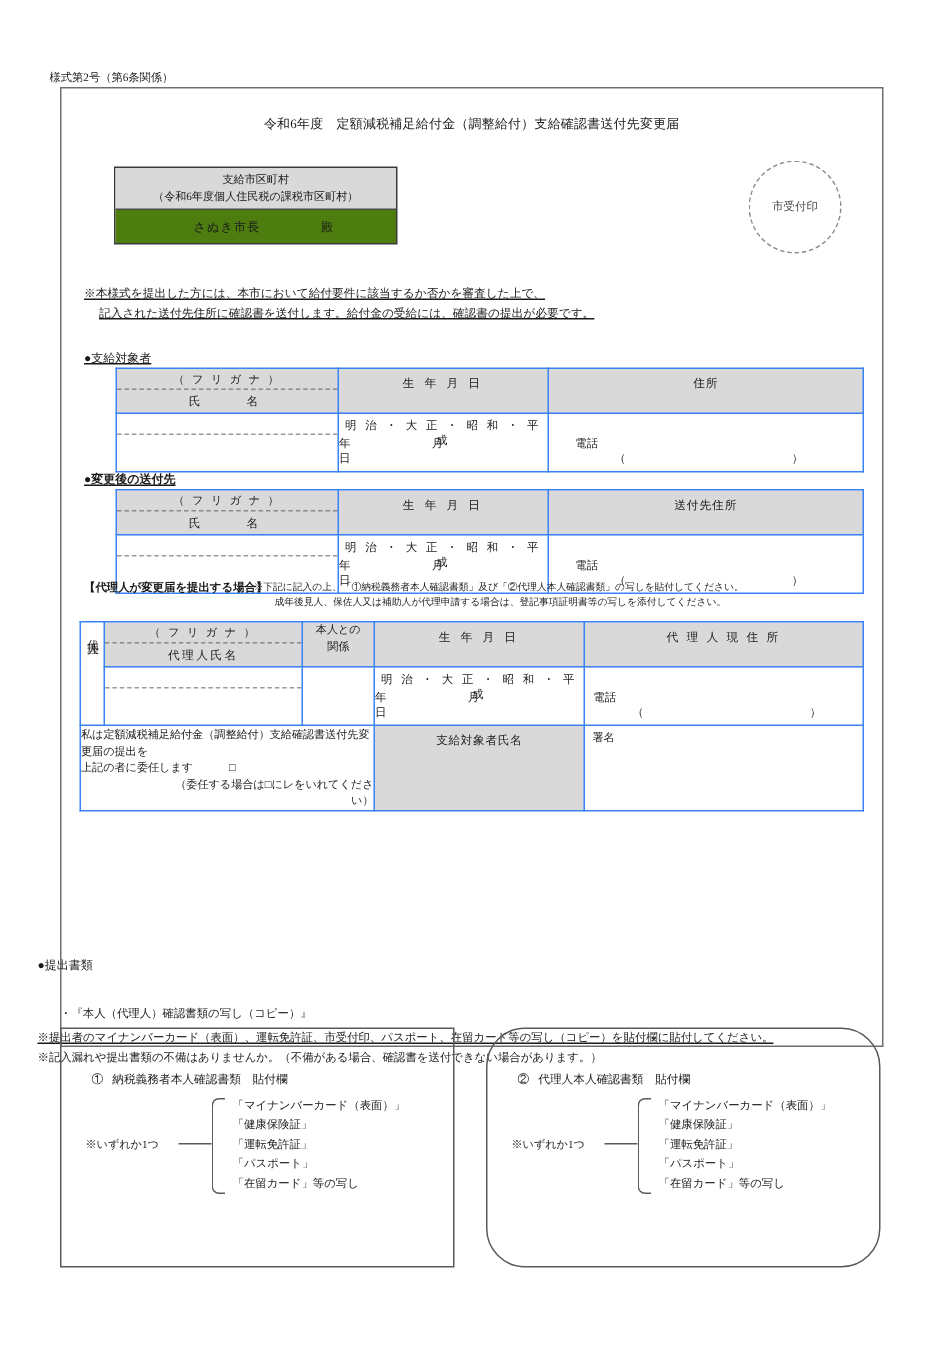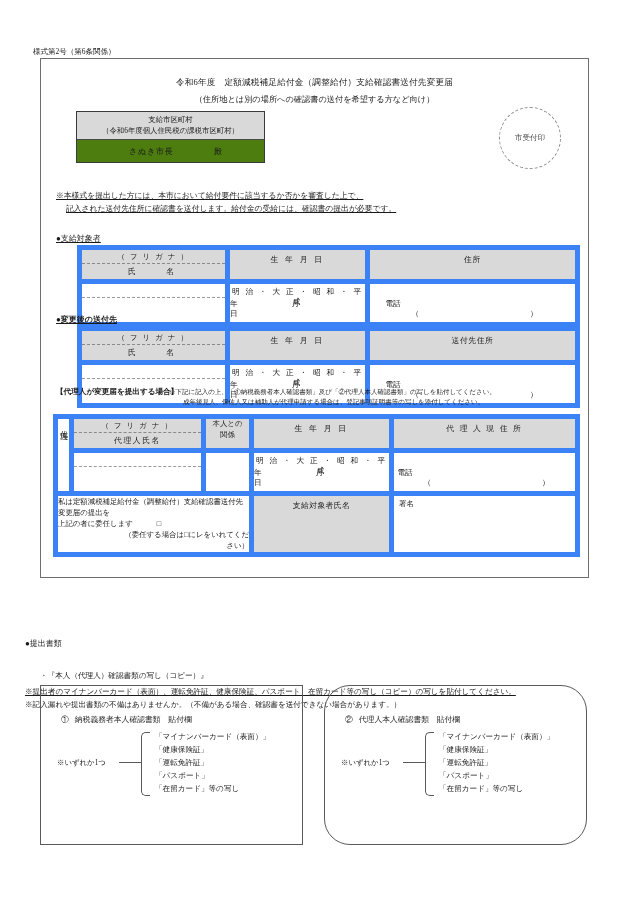--- a/index.html
+++ b/index.html
@@ -27,21 +27,21 @@
   
   #form-no {
     left: 33px; top: 47px;
     font-size: 7.5px;
   }
 
   
   #main-frame {
     position: absolute;
     left: 40px; top: 58px;
-    width: 549px; height: 520px;
+    width: 549px; height: 640px;
     border: 1px solid #6e6e6e;
     box-sizing: border-box;
   }
 
   
   #title-block {
     position: absolute;
     left: 0; top: 18px;
     width: 100%;
     text-align: center;
@@ -114,21 +114,21 @@
   }
 
   
   table.grid {
     position: absolute;
     border-collapse: collapse;
     table-layout: fixed;
     font-size: 7.6px;
   }
   table.grid td {
-    border: 5px solid #3b82f6;
+    border: 1px solid #3b82f6;
     padding: 0;
     vertical-align: top;
   }
   td.hd {
     background: #d9d9d9;
     text-align: center;
   }
   .furi {
     font-size: 7.4px;
     letter-spacing: 1.6px;
@@ -300,21 +300,20 @@
 <body>
 
 <div id="page">
 
   <div class="t" id="form-no">様式第2号（第6条関係）</div>
 
   <div id="main-frame">
 
     <div id="title-block">
       <div class="line1">令和6年度　定額減税補足給付金（調整給付）支給確認書送付先変更届</div>
-      <div class="line2">（住所地とは別の場所への確認書の送付を希望する方など向け）</div>
     </div>
 
     <div id="muni-box">
       <div class="head">
         <div>支給市区町村</div>
         <div>（令和6年度個人住民税の課税市区町村）</div>
       </div>
       <div class="body">
         <span class="mayor">さぬき市長</span>
         <span class="dono">殿</span>
@@ -461,21 +460,21 @@
         </td>
       </tr>
     </tbody>
       </table>
 
   </div>
 
 
   <div class="t" id="docs-title">●提出書類</div>
   <div class="t doc-line" id="doc2">・『本人（代理人）確認書類の写し（コピー）』</div>
-  <div class="t" id="doc3"><span class="u">※提出者のマイナンバーカード（表面）、運転免許証、健康保険証、パスポート、在留カード等の写し（コピー）の写しを貼付してください。</span></div>
+  <div class="t" id="doc3"><span class="u">※提出者のマイナンバーカード（表面）、運転免許証、市受付印、パスポート、在留カード等の写し（コピー）を貼付欄に貼付してください。</span></div>
   <div class="t" id="doc4">※記入漏れや提出書類の不備はありませんか。（不備がある場合、確認書を送付できない場合があります。）</div>
 
   <div class="att-box" id="att-left">
     <div class="att-title">
       <span class="num">①</span><span>納税義務者本人確認書類　貼付欄</span>
     </div>
     <div class="att-any">※いずれか1つ</div>
     <div class="att-lead"></div>
     <div class="brace"></div>
     <div class="att-items">

